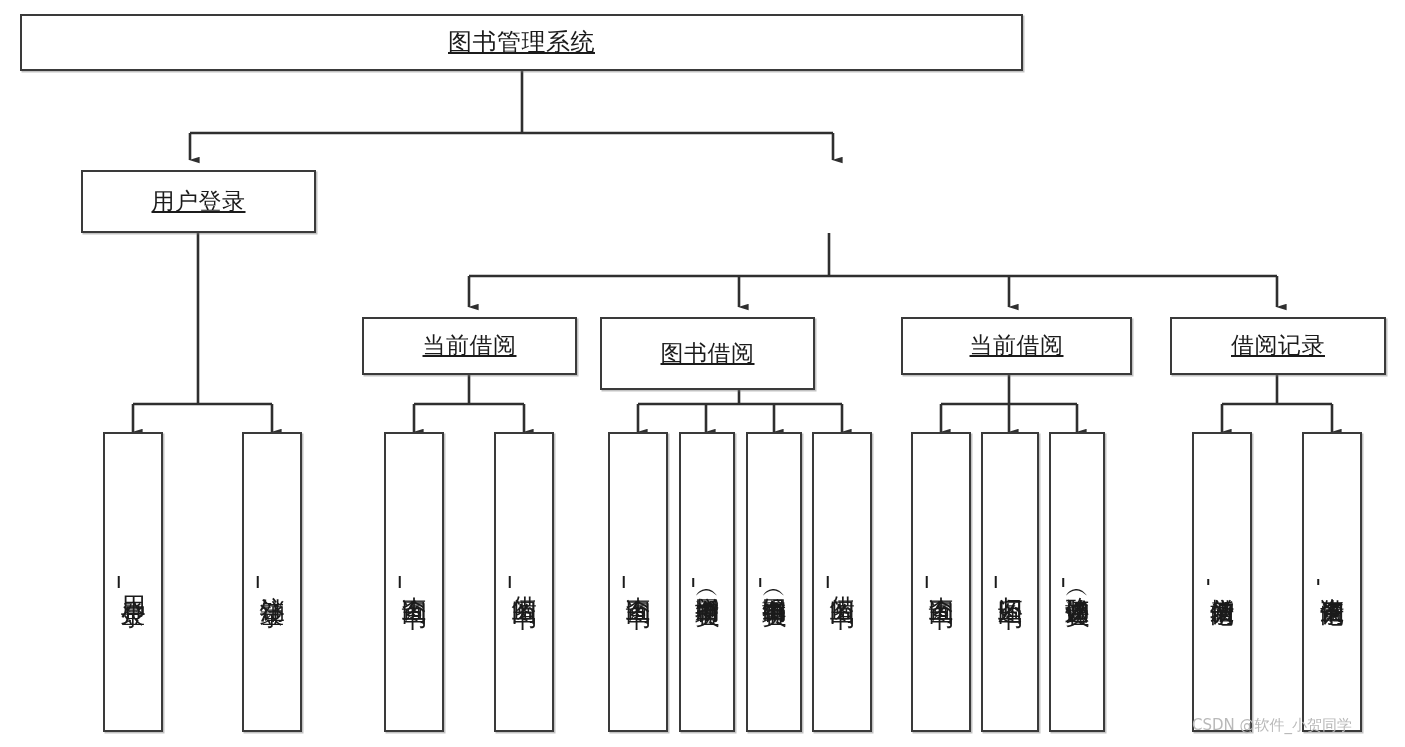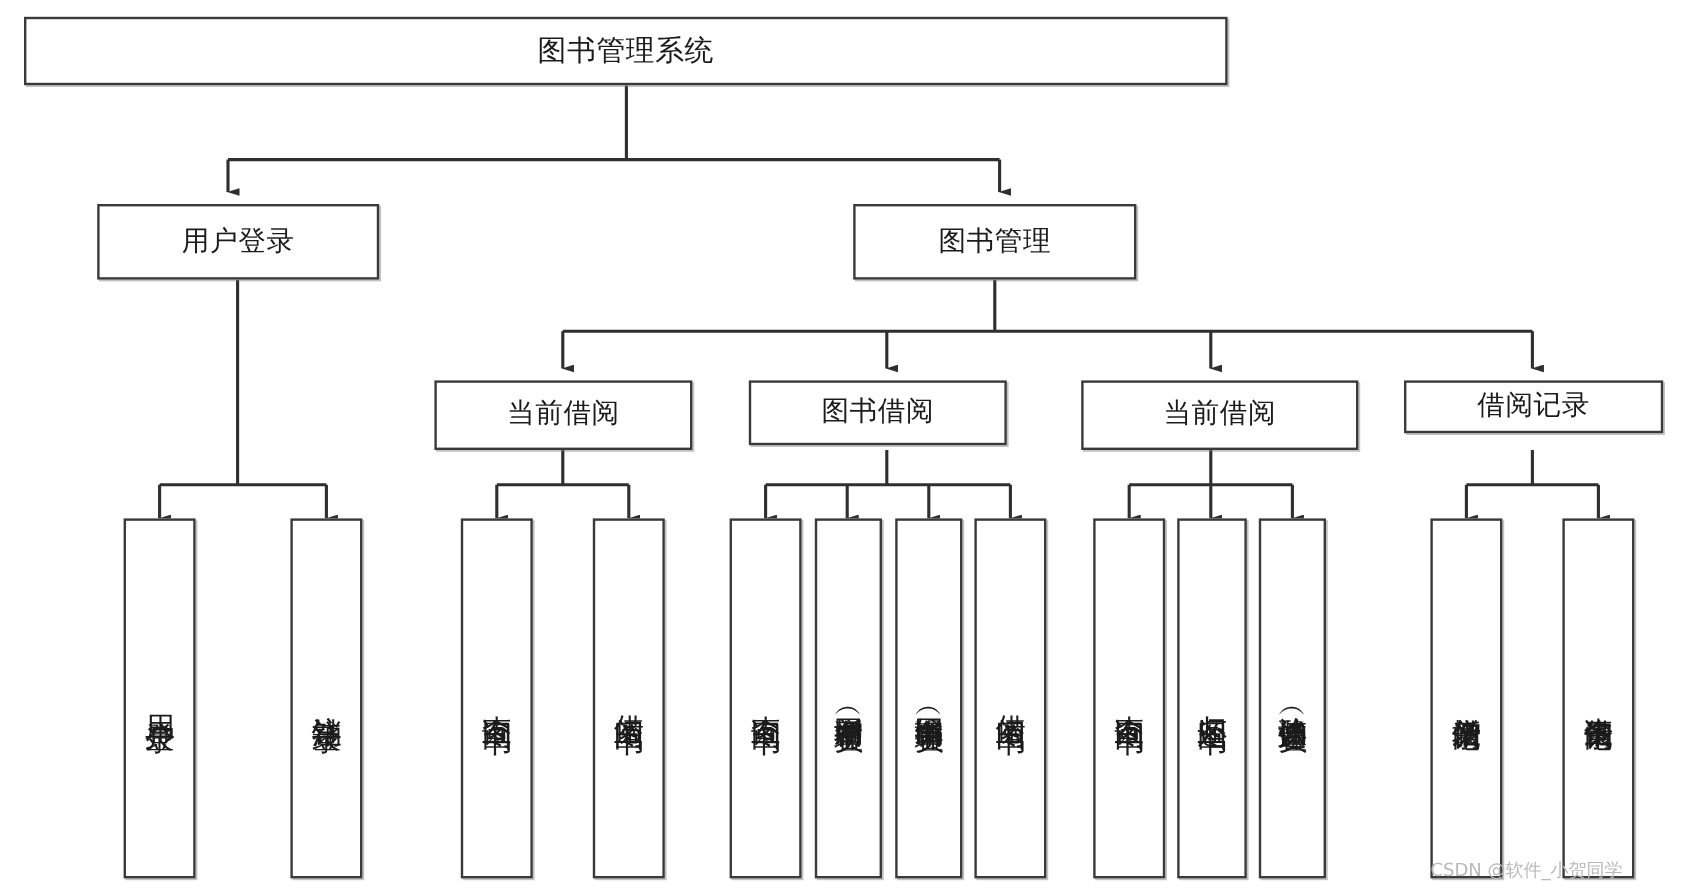--- a/index.html
+++ b/index.html
@@ -36,20 +36,21 @@
     align-items: center;
     justify-content: center;
     color: #1b1b1b;
     z-index: 2;
   }
   .node .label {
     display: block;
     text-align: left;
     line-height: 1.28;
     letter-spacing: 0.5px;
+    text-decoration: underline;
   }
   
   .node.horiz .label {
     font-size: 23px;
     writing-mode: horizontal-tb;
     white-space: nowrap;
   }
   .node.root .label {
     font-size: 24px;
   }
@@ -140,37 +141,34 @@
   </svg>
 
   <div class="node horiz root" style="left:20px; top:14px; width:1003px; height:57px;">
     <span class="label">图书管理系统</span>
   </div>
 
   <div class="node horiz" style="left:81px; top:170px; width:235px; height:63px;">
     <span class="label">用户登录</span>
   </div>
 
-  <div class="node horiz" style="left:711px; top:170px; width:236px; height:63px;">
-    <span class="label">图书管理</span>
-  </div>
 
   <div class="node horiz" style="left:362px; top:317px; width:215px; height:58px;">
     <span class="label">当前借阅</span>
   </div>
 
-  <div class="node horiz" style="left:624px; top:317px; width:215px; height:54px;">
+  <div class="node horiz" style="left:600px; top:317px; width:215px; height:73px;">
     <span class="label">图书借阅</span>
   </div>
 
   <div class="node horiz" style="left:901px; top:317px; width:231px; height:58px;">
     <span class="label">当前借阅</span>
   </div>
 
-  <div class="node horiz" style="left:1170px; top:317px; width:216px; height:44px;">
+  <div class="node horiz" style="left:1170px; top:317px; width:216px; height:58px;">
     <span class="label">借阅记录</span>
   </div>
 
   <div class="node vert" style="left:103px; top:432px; width:60px; height:300px;">
     <span class="label">用户登录</span>
   </div>
   <div class="node vert" style="left:242px; top:432px; width:60px; height:300px;">
     <span class="label">注销登录</span>
   </div>
 

